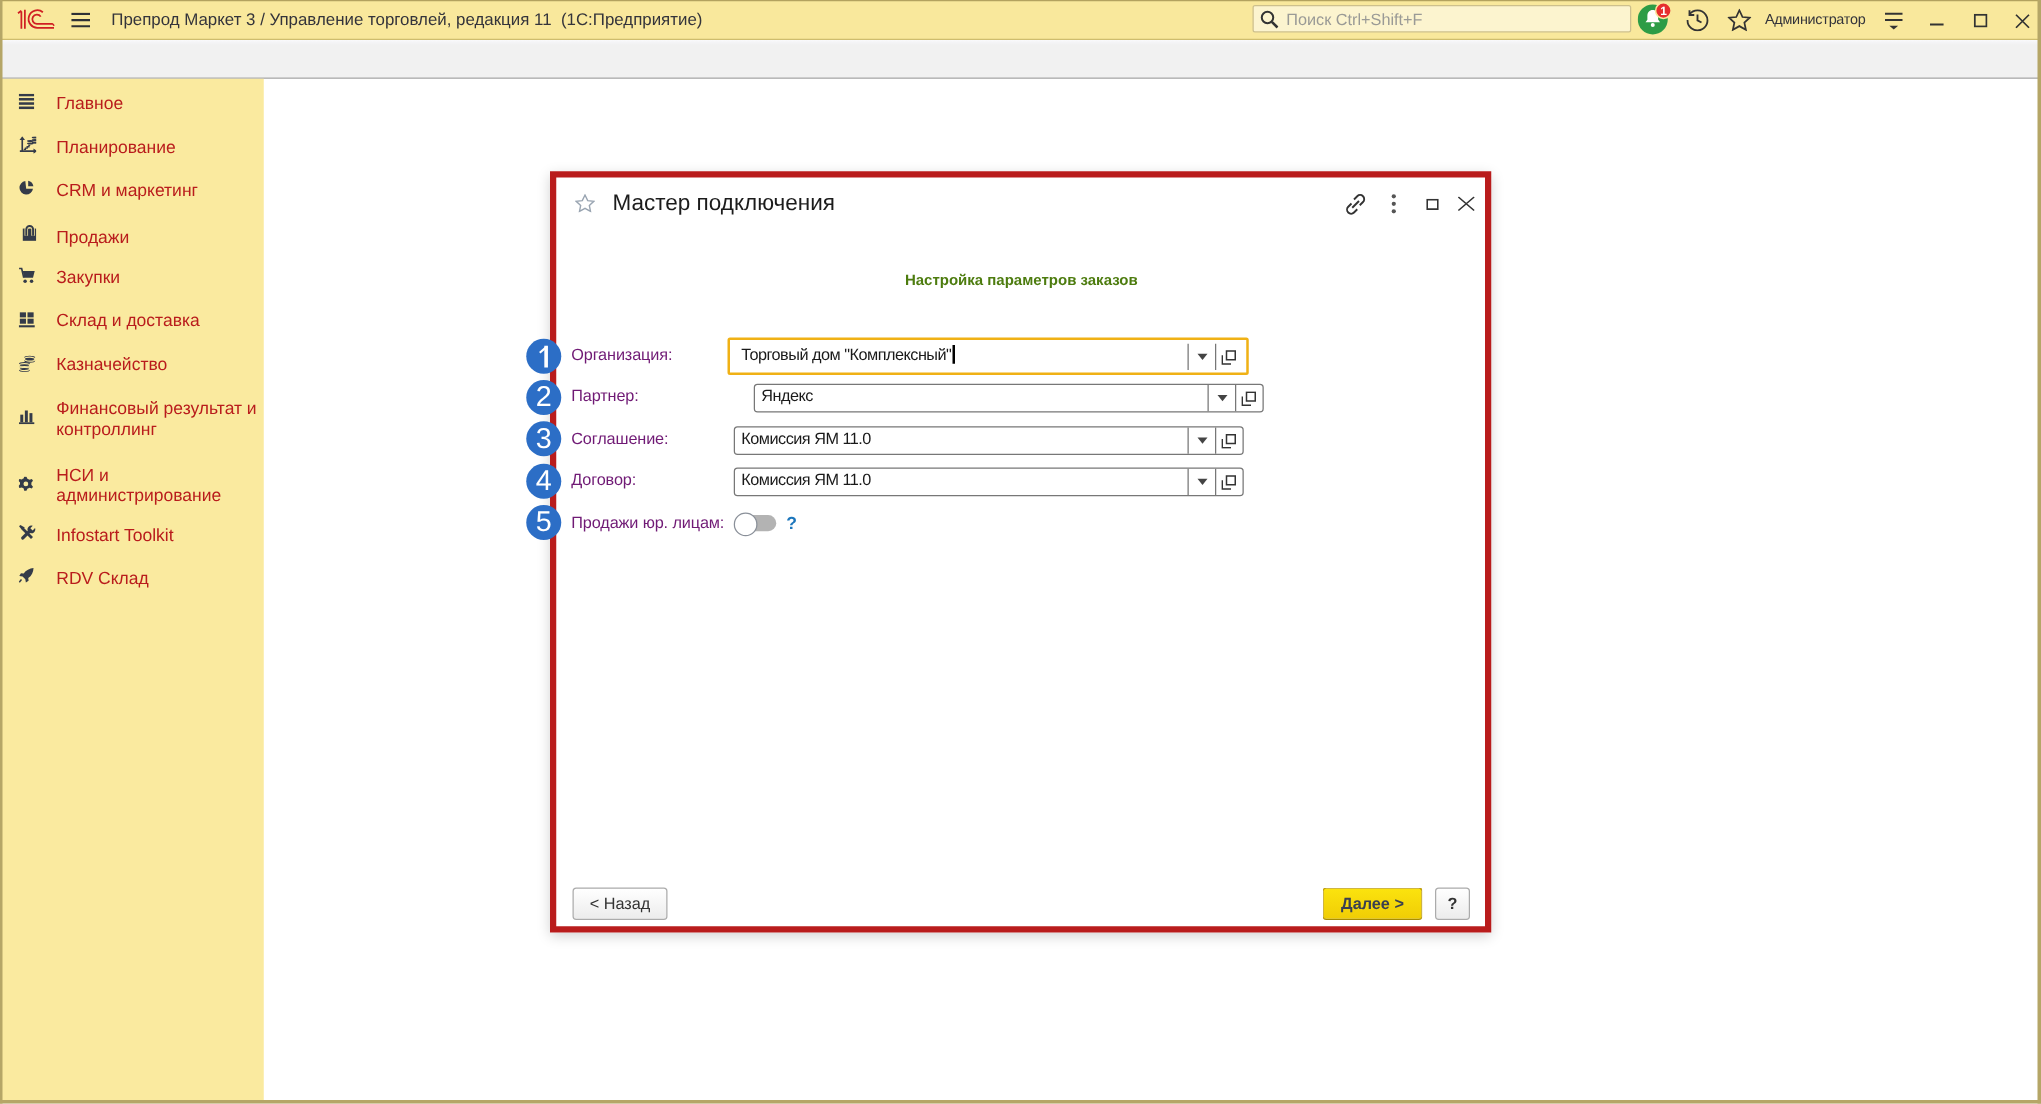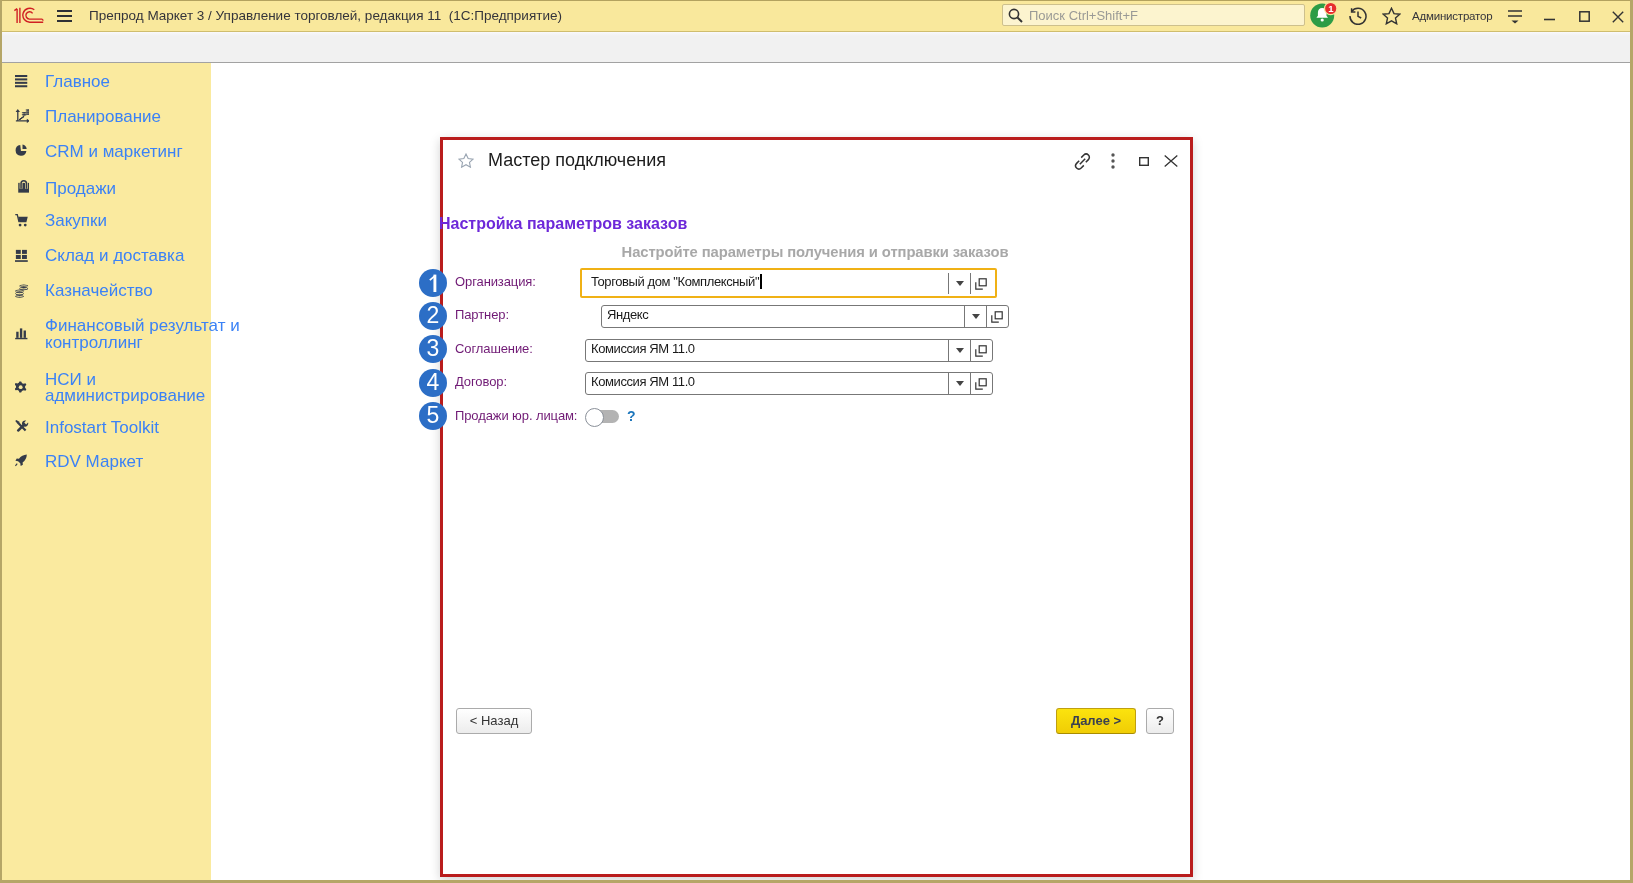--- a/index.html
+++ b/index.html
@@ -12,31 +12,31 @@
 #title1 { left:89px; top:8px; font-size:13.5px; color:#34343b; }
 #searchbox { left:1002px; top:4px; width:303px; height:22px; background:#fcf4cf; border:1px solid #cdc08d; border-radius:2px; }
 #searchph { left:1029px; top:8px; font-size:13px; color:#9a9a96; }
 #admin { left:1412px; top:10px; font-size:11.5px; letter-spacing:-0.2px; color:#34343b; }
 
 
 #toolbar2 { left:0; top:32px; width:1633px; height:31px; background:linear-gradient(#fafafc 0px, #f4f4f6 2px, #f1f1f1 4px); border-bottom:1px solid #a2a2a2; }
 
 
 #sidebar { left:0; top:63px; width:211px; height:817px; background:#faea9f; }
-.mi { position:absolute; left:45px; font-size:17px; color:#3b82f6; white-space:nowrap; }
+.mi { position:absolute; left:45px; font-size:14px; color:#b91c1c; white-space:nowrap; }
 .micon { position:absolute; left:15px; width:14px; height:14px; }
 
 
 #rightedge { left:1630px; top:0; width:3px; height:883px; background:#b5a667; z-index:9; }
 #bottomedge { left:0; top:880px; width:1633px; height:3px; background:#b5a667; z-index:9; }
 
 
-#dialog { left:440px; top:137px; width:753px; height:740px; background:#fff; border:3px solid #b91c1c; box-shadow:0 3px 10px rgba(0,0,0,0.18); }
+#dialog { left:440px; top:137px; width:753px; height:609px; background:#fff; border:5px solid #b91c1c; box-shadow:0 3px 10px rgba(0,0,0,0.18); }
 #dlgtitle { left:45px; top:10px; font-size:18px; color:#1c1c1c; }
-#formtitle { left:-4px; top:75px; width:752px; font-size:16px; font-weight:bold; color:#6d28d9; }
+#formtitle { left:-4px; top:75px; width:752px; text-align:center; font-size:12px; font-weight:bold; color:#4d7c0f; }
 #formsub { left:-4px; top:104px; width:752px; text-align:center; font-size:14.8px; letter-spacing:-0.1px; font-weight:bold; color:#a8a8a8; }
 
 .lbl { position:absolute; left:12px; font-size:13px; letter-spacing:-0.1px; color:#701a75; }
 .ctl { position:absolute; left:142px; width:408px; height:23px; border:1px solid #777; border-radius:3px; background:#fff; }
 .ctl .txt { position:absolute; left:5px; top:1px; font-size:13px; letter-spacing:-0.4px; color:#1a1a1a; white-space:nowrap; }
 .ctl .sep1 { position:absolute; right:43px; top:0; width:1px; height:21px; background:#777; }
 .ctl .sep2 { position:absolute; right:21px; top:0; width:1px; height:21px; background:#777; }
 .ctl .arr { position:absolute; right:28px; top:8px; width:0; height:0; border-left:4px solid transparent; border-right:4px solid transparent; border-top:5px solid #444; }
 .focusring { position:absolute; left:-6px; top:-5.5px; width:417px; height:30.5px; border:2.6px solid #f0b115; border-radius:2px; pointer-events:none; }
 
@@ -200,21 +200,21 @@
     <svg class="abs micon" style="left:15px; top:420px;" width="16" height="16" viewBox="0 0 16 16">
       <path d="M2.8,4.4 L11.2,12.8 L13,11 L4.6,2.6 Z" fill="#343b49"></path>
       <path d="M0.3,1.2 L1.5,0 L5.5,2.3 L3.1,4.7 Z" fill="#343b49"></path>
       <path d="M14.9,2.8 a3.6,3.6 0 0 1 -4.6,4.6 L4.6,13.1 a1.5,1.5 0 0 1 -2.1,-2.1 L8.2,5.3 a3.6,3.6 0 0 1 4.6,-4.6 L10.6,2.9 l2.1,2.1 Z" fill="#343b49"></path>
     </svg>
     <div class="mi" style="top:419.5px; line-height:16.5px;">Infostart Toolkit</div>
     <svg class="abs micon" style="left:15px; top:454px;" width="16" height="16" viewBox="0 0 16 16">
       <path fill="#343b49" d="M13.5,0.5 c-3.5,0.3 -7,2 -9,5 l-2.5,-0.3 -1.5,2.5 3,0.5 2.5,2.5 0.5,3 2.5,-1.5 -0.3,-2.5 c3,-2 4.7,-5.5 4.8,-9.2 z"></path>
       <path d="M2.5,11 L0.5,13.5" stroke="#343b49" stroke-width="1.3"></path>
     </svg>
-    <div class="mi" style="top:453.5px; line-height:16.5px;">RDV Маркет</div>
+    <div class="mi" style="top:453.5px; line-height:16.5px;">RDV Склад</div>
   </div>
 
 <div class="abs" id="dialog">
   <svg class="abs" style="left:15px; top:13px;" width="16" height="15" viewBox="0 0 17 16">
     <path d="M8.5,1.1 L10.8,5.9 L16,6.5 L12.2,10 L13.2,15.1 L8.5,12.5 L3.8,15.1 L4.8,10 L1,6.5 L6.2,5.9 Z" fill="none" stroke="#9aa5b2" stroke-width="1.2"></path>
   </svg>
   <div class="abs" id="dlgtitle">Мастер подключения</div>
 
   <svg class="abs" style="left:631px; top:13px;" width="17" height="17" viewBox="0 0 17 17">
     <g fill="none" stroke="#333" stroke-width="1.5">
@@ -229,21 +229,20 @@
       <circle cx="2" cy="14" r="1.7" fill="#555"></circle>
   </svg>
   <svg class="abs" style="left:696px; top:17px;" width="10" height="9" viewBox="0 0 10 9">
       <rect x="0.7" y="0.7" width="8.6" height="7.6" fill="none" stroke="#333" stroke-width="1.4"></rect>
     </svg>
   <svg class="abs" style="left:721px; top:15px;" width="14" height="12" viewBox="0 0 14 12">
       <path d="M0.7,0.6 L13.3,11.4 M13.3,0.6 L0.7,11.4" stroke="#333" stroke-width="1.3"></path>
     </svg>
 
   <div class="abs" id="formtitle">Настройка параметров заказов</div>
-  <div class="abs" id="formsub">Настройте параметры получения и отправки заказов</div>
 
   <div id="rows">
       <div class="numc" style="top:128.5px;">
         <svg width="28" height="28" viewBox="0 0 28 28">
           <path d="M15.9,5.6 V23" stroke="#fff" stroke-width="2.9" fill="none"></path>
           <path d="M16.5,6.3 L10.8,11.2" stroke="#fff" stroke-width="1.7" fill="none"></path>
         </svg>
       </div>
       <div class="lbl" style="top:134px;">Организация:</div>
       <div class="ctl" style="top:132px;border-color:transparent;">

